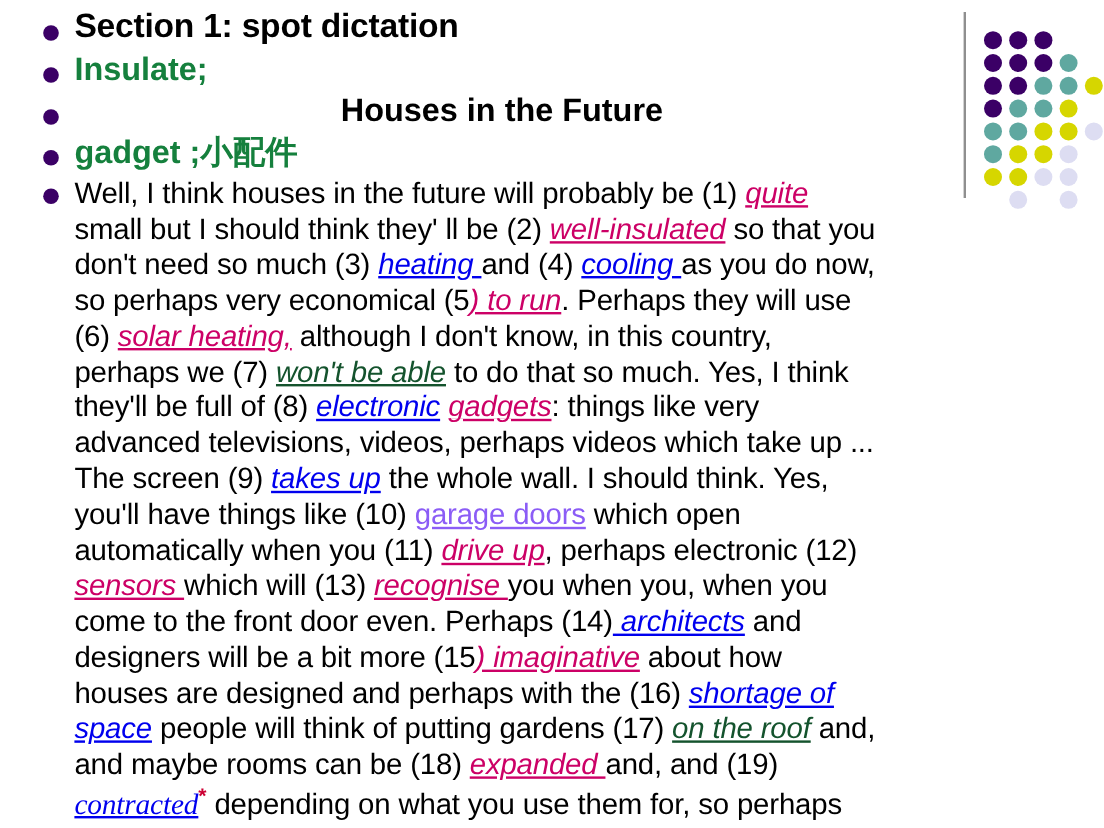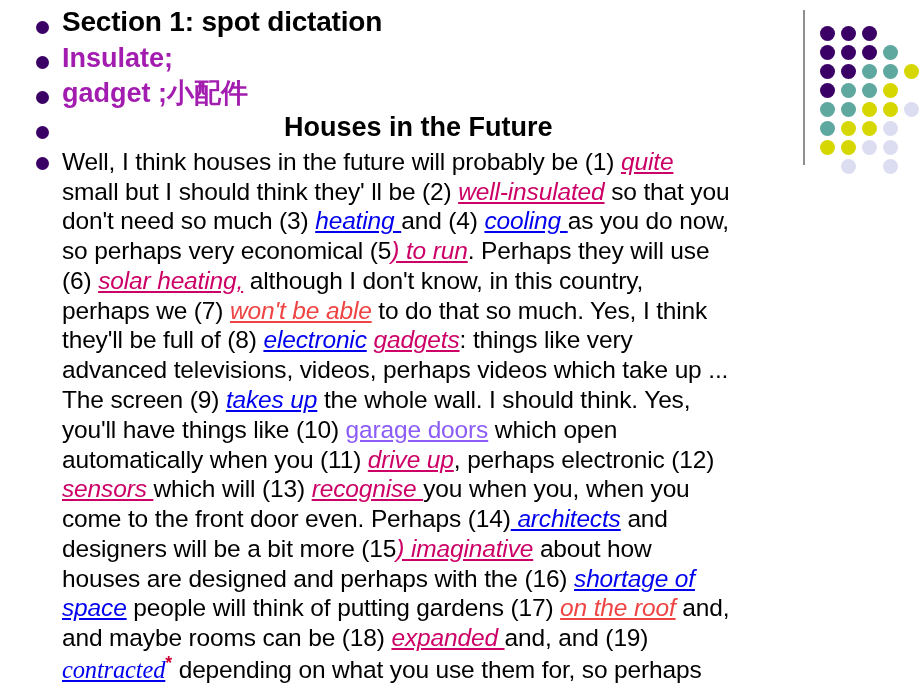--- a/index.html
+++ b/index.html
@@ -68,21 +68,21 @@
     line-height: 1.32;
     letter-spacing: -0.2px;
   }
 
   .row-word { }
   .row-word .bullet-marker { top: 15px; }
   .row-word .txt {
     font-size: 27px;
     font-weight: bold;
     line-height: 1.3;
-    color: #a21caf;
+    color: #15803d;
   }
 
   .row-heading .bullet-marker { top: 15px; }
   .row-heading .txt {
     font-size: 27px;
     font-weight: bold;
     line-height: 1.25;
     display: block;
     padding-left: 222px;
   }
@@ -95,21 +95,21 @@
     line-height: 1.215;
     padding-right: 8px;
     text-align: left;
     letter-spacing: -0.15px;
   }
 
   
   .ans          { font-weight: normal; font-style: italic; text-decoration: underline; }
   .ans-crimson  { color: #cc0066; }
   .ans-blue     { color: #0000ee; }
-  .ans-black    { color: #ef4444; }
+  .ans-black    { color: #14532d; }
   .plain-blue   { color: #8b5cf6; text-decoration: underline; font-weight: normal; font-style: normal; }
   .ital-blue    { color: #0000ee; text-decoration: underline; font-weight: normal; font-style: italic; font-family: Liberation Serif, serif; }
   .star         { color: #cc0033; font-weight: bold; font-style: normal; text-decoration: none;
                   vertical-align: super; font-size: 0.72em; }
 </style>
 </head>
 <body>
 
 <div id="deco">
   <div class="vline"></div>
@@ -151,28 +151,28 @@
   <div class="bullet-row row-title">
     <span class="bullet-marker"></span>
     <span class="txt">Section 1: spot dictation</span>
   </div>
 
   <div class="bullet-row row-word">
     <span class="bullet-marker"></span>
     <span class="txt">Insulate;</span>
   </div>
 
+  <div class="bullet-row row-heading">
+    <span class="bullet-marker"></span>
+    <span class="txt">Houses in the Future</span>
+  </div>
+
   <div class="bullet-row row-word">
     <span class="bullet-marker"></span>
     <span class="txt">gadget  ;小配件</span>
-  </div>
-
-  <div class="bullet-row row-heading">
-    <span class="bullet-marker"></span>
-    <span class="txt">Houses in the Future</span>
   </div>
 
   <div class="bullet-row row-para">
     <span class="bullet-marker"></span>
     <span class="txt" id="passage"><span>Well, I think houses in the future will probably be (1) </span><span class="ans ans-crimson">quite </span><span>small but I should think they' ll be (2) </span><span class="ans ans-crimson">well-insulated</span><span> so that you don't need so much (3) </span><span class="ans ans-blue">heating </span><span>and (4) </span><span class="ans ans-blue">cooling </span><span>as you do now, so perhaps very economical (5</span><span class="ans ans-crimson">) to run</span><span>. Perhaps they will use (6) </span><span class="ans ans-crimson">solar heating,</span><span> although I don't know, in this country, perhaps we (7) </span><span class="ans ans-black">won't be able</span><span> to do that so much. Yes, I think they'll be full of (8) </span><span><span class="ans ans-blue">electronic</span> <span class="ans ans-crimson">gadgets</span></span><span>: things like very advanced televisions, videos, perhaps videos which take up ... The screen (9) </span><span class="ans ans-blue">takes up</span><span> the whole wall. I should think. Yes, you'll have things like (10) </span><span class="plain-blue">garage doors</span><span> which open automatically when you (11) </span><span class="ans ans-crimson">drive up</span><span>, perhaps electronic (12) </span><span class="ans ans-crimson">sensors </span><span>which will (13) </span><span class="ans ans-crimson">recognise </span><span>you when you, when you come to the front door even. Perhaps (14)</span><span class="ans ans-blue"> architects</span><span> and designers will be a bit more (15</span><span class="ans ans-crimson">) imaginative</span><span> about how houses are designed and perhaps with the (16) </span><span class="ans ans-blue">shortage of space</span><span> people will think of putting gardens (17) </span><span class="ans ans-black">on the roof</span><span> and, and maybe rooms can be (18) </span><span class="ans ans-crimson">expanded </span><span>and, and (19) </span><span class="ital-blue">contracted</span><span class="star">*</span><span> depending on what you use them for, so perhaps there'll be a bit more (20)</span><span class="ans ans-crimson">flexibility</span><span> about that.</span></span>
   </div>
 
 </div>
 
 </body></html>

